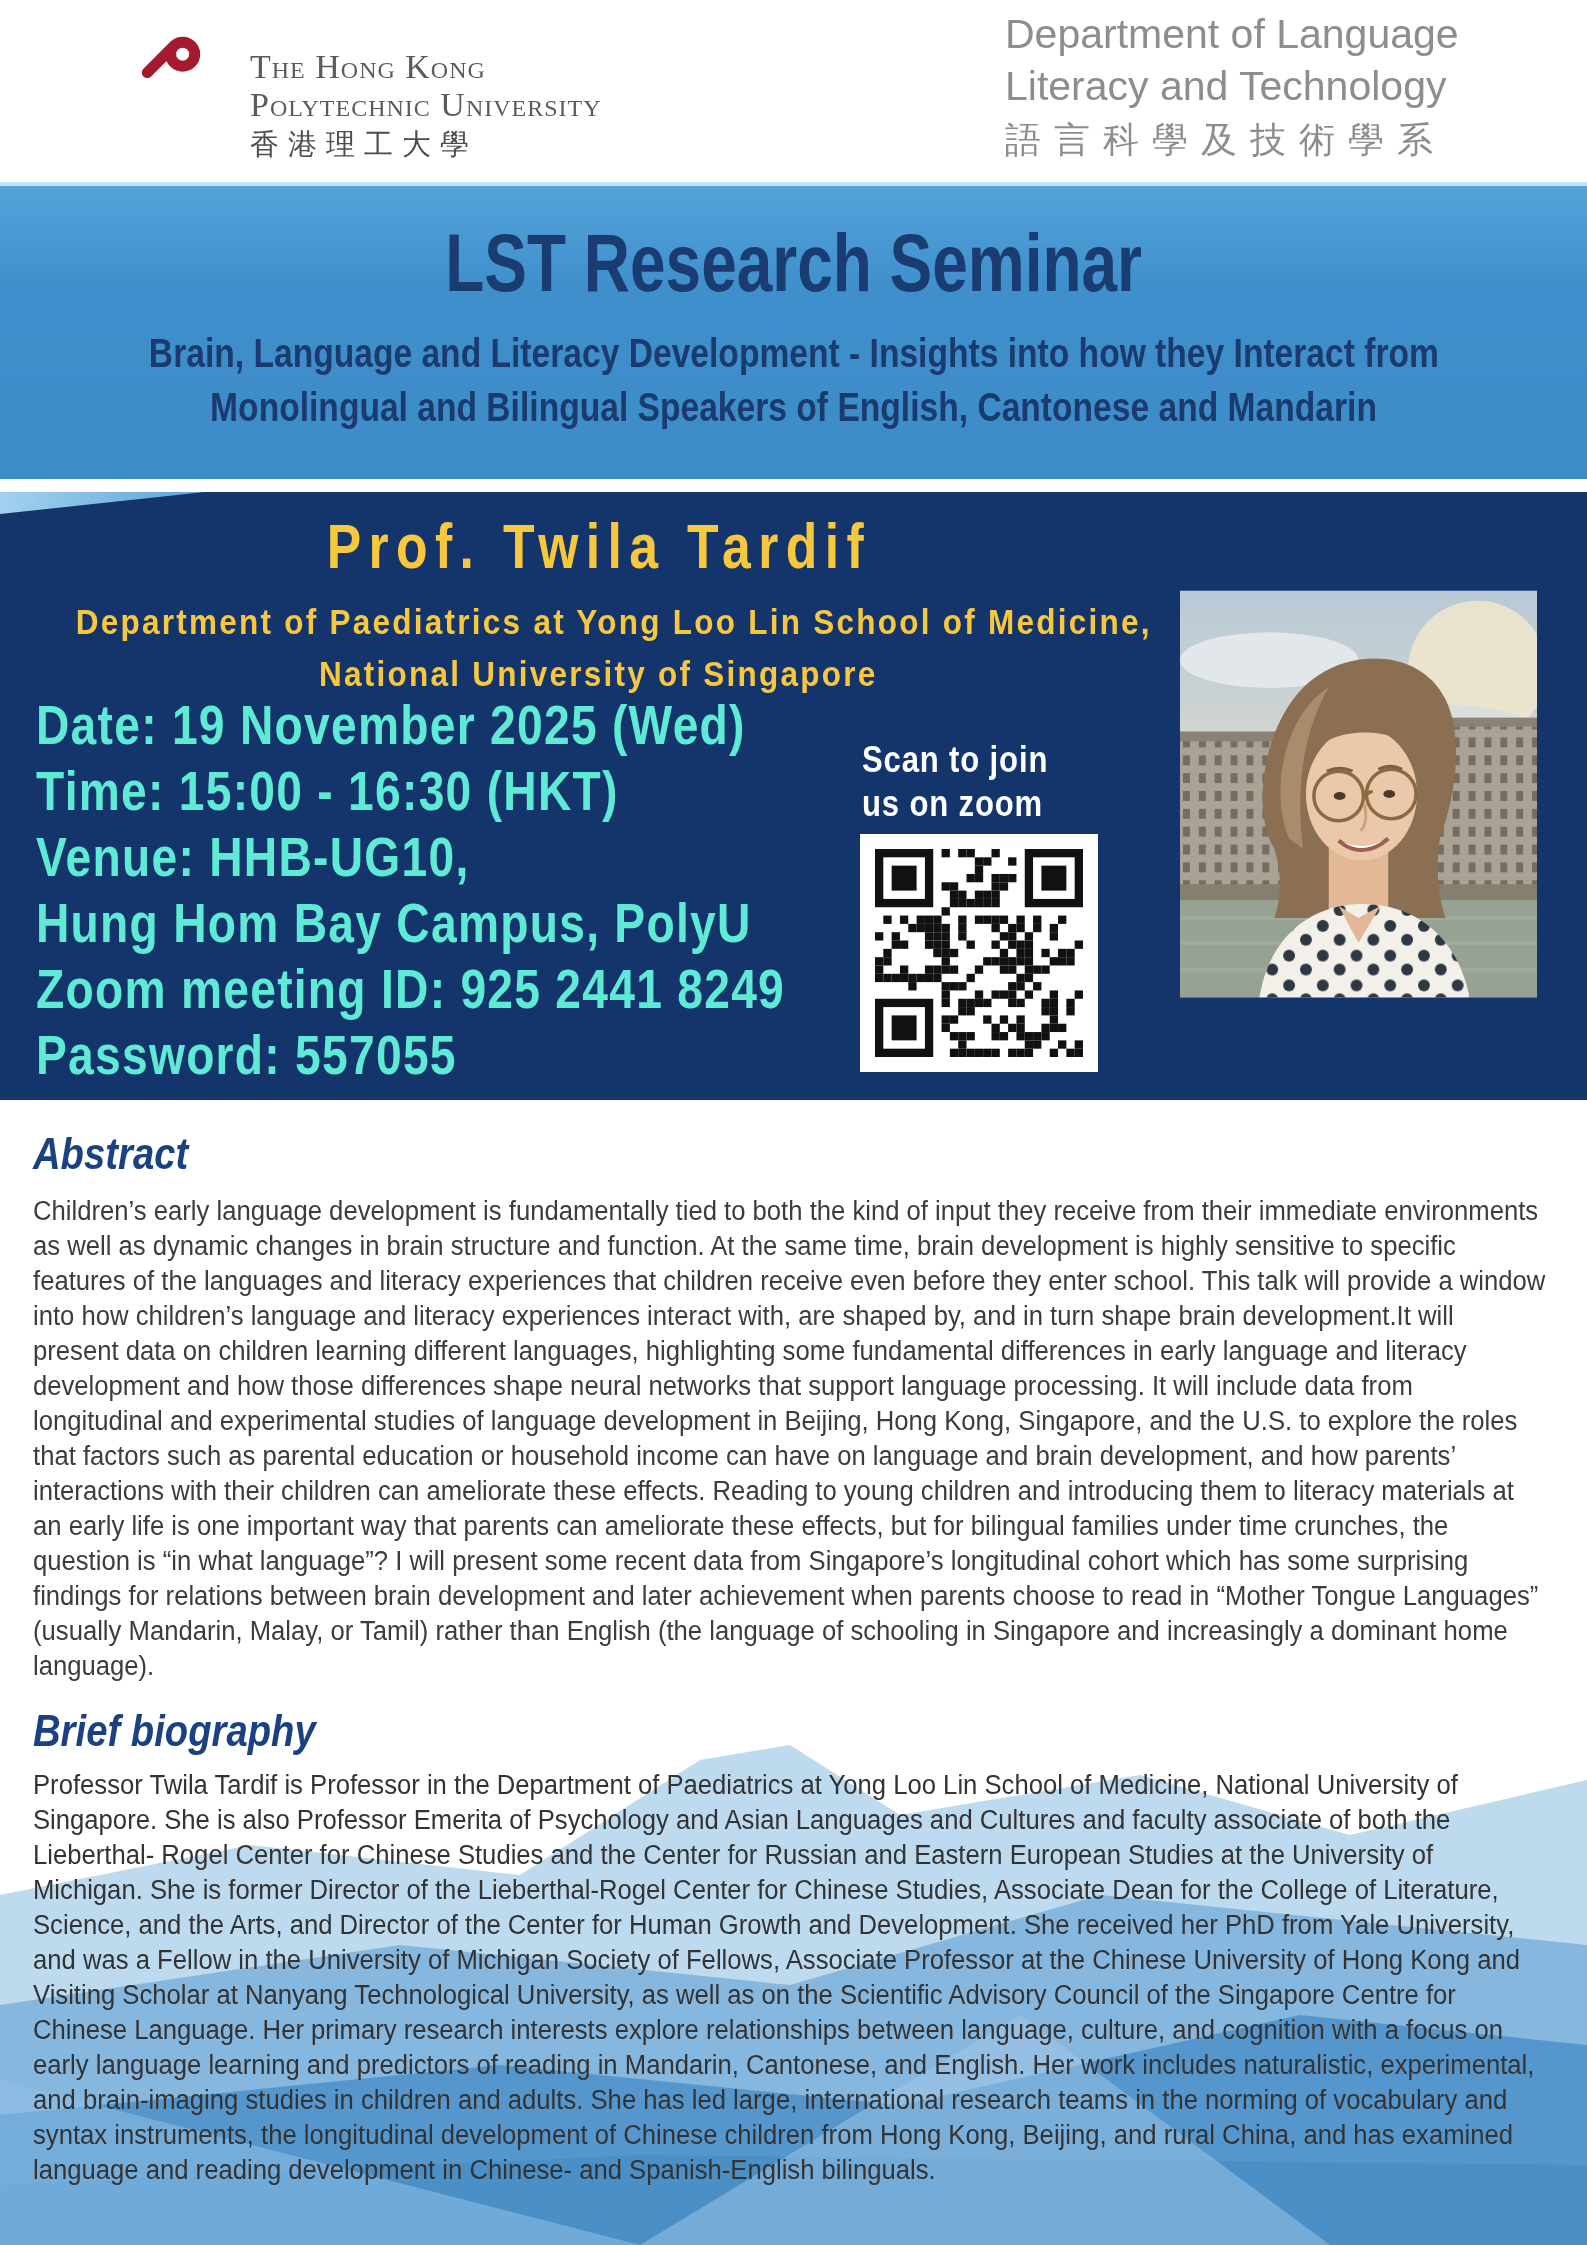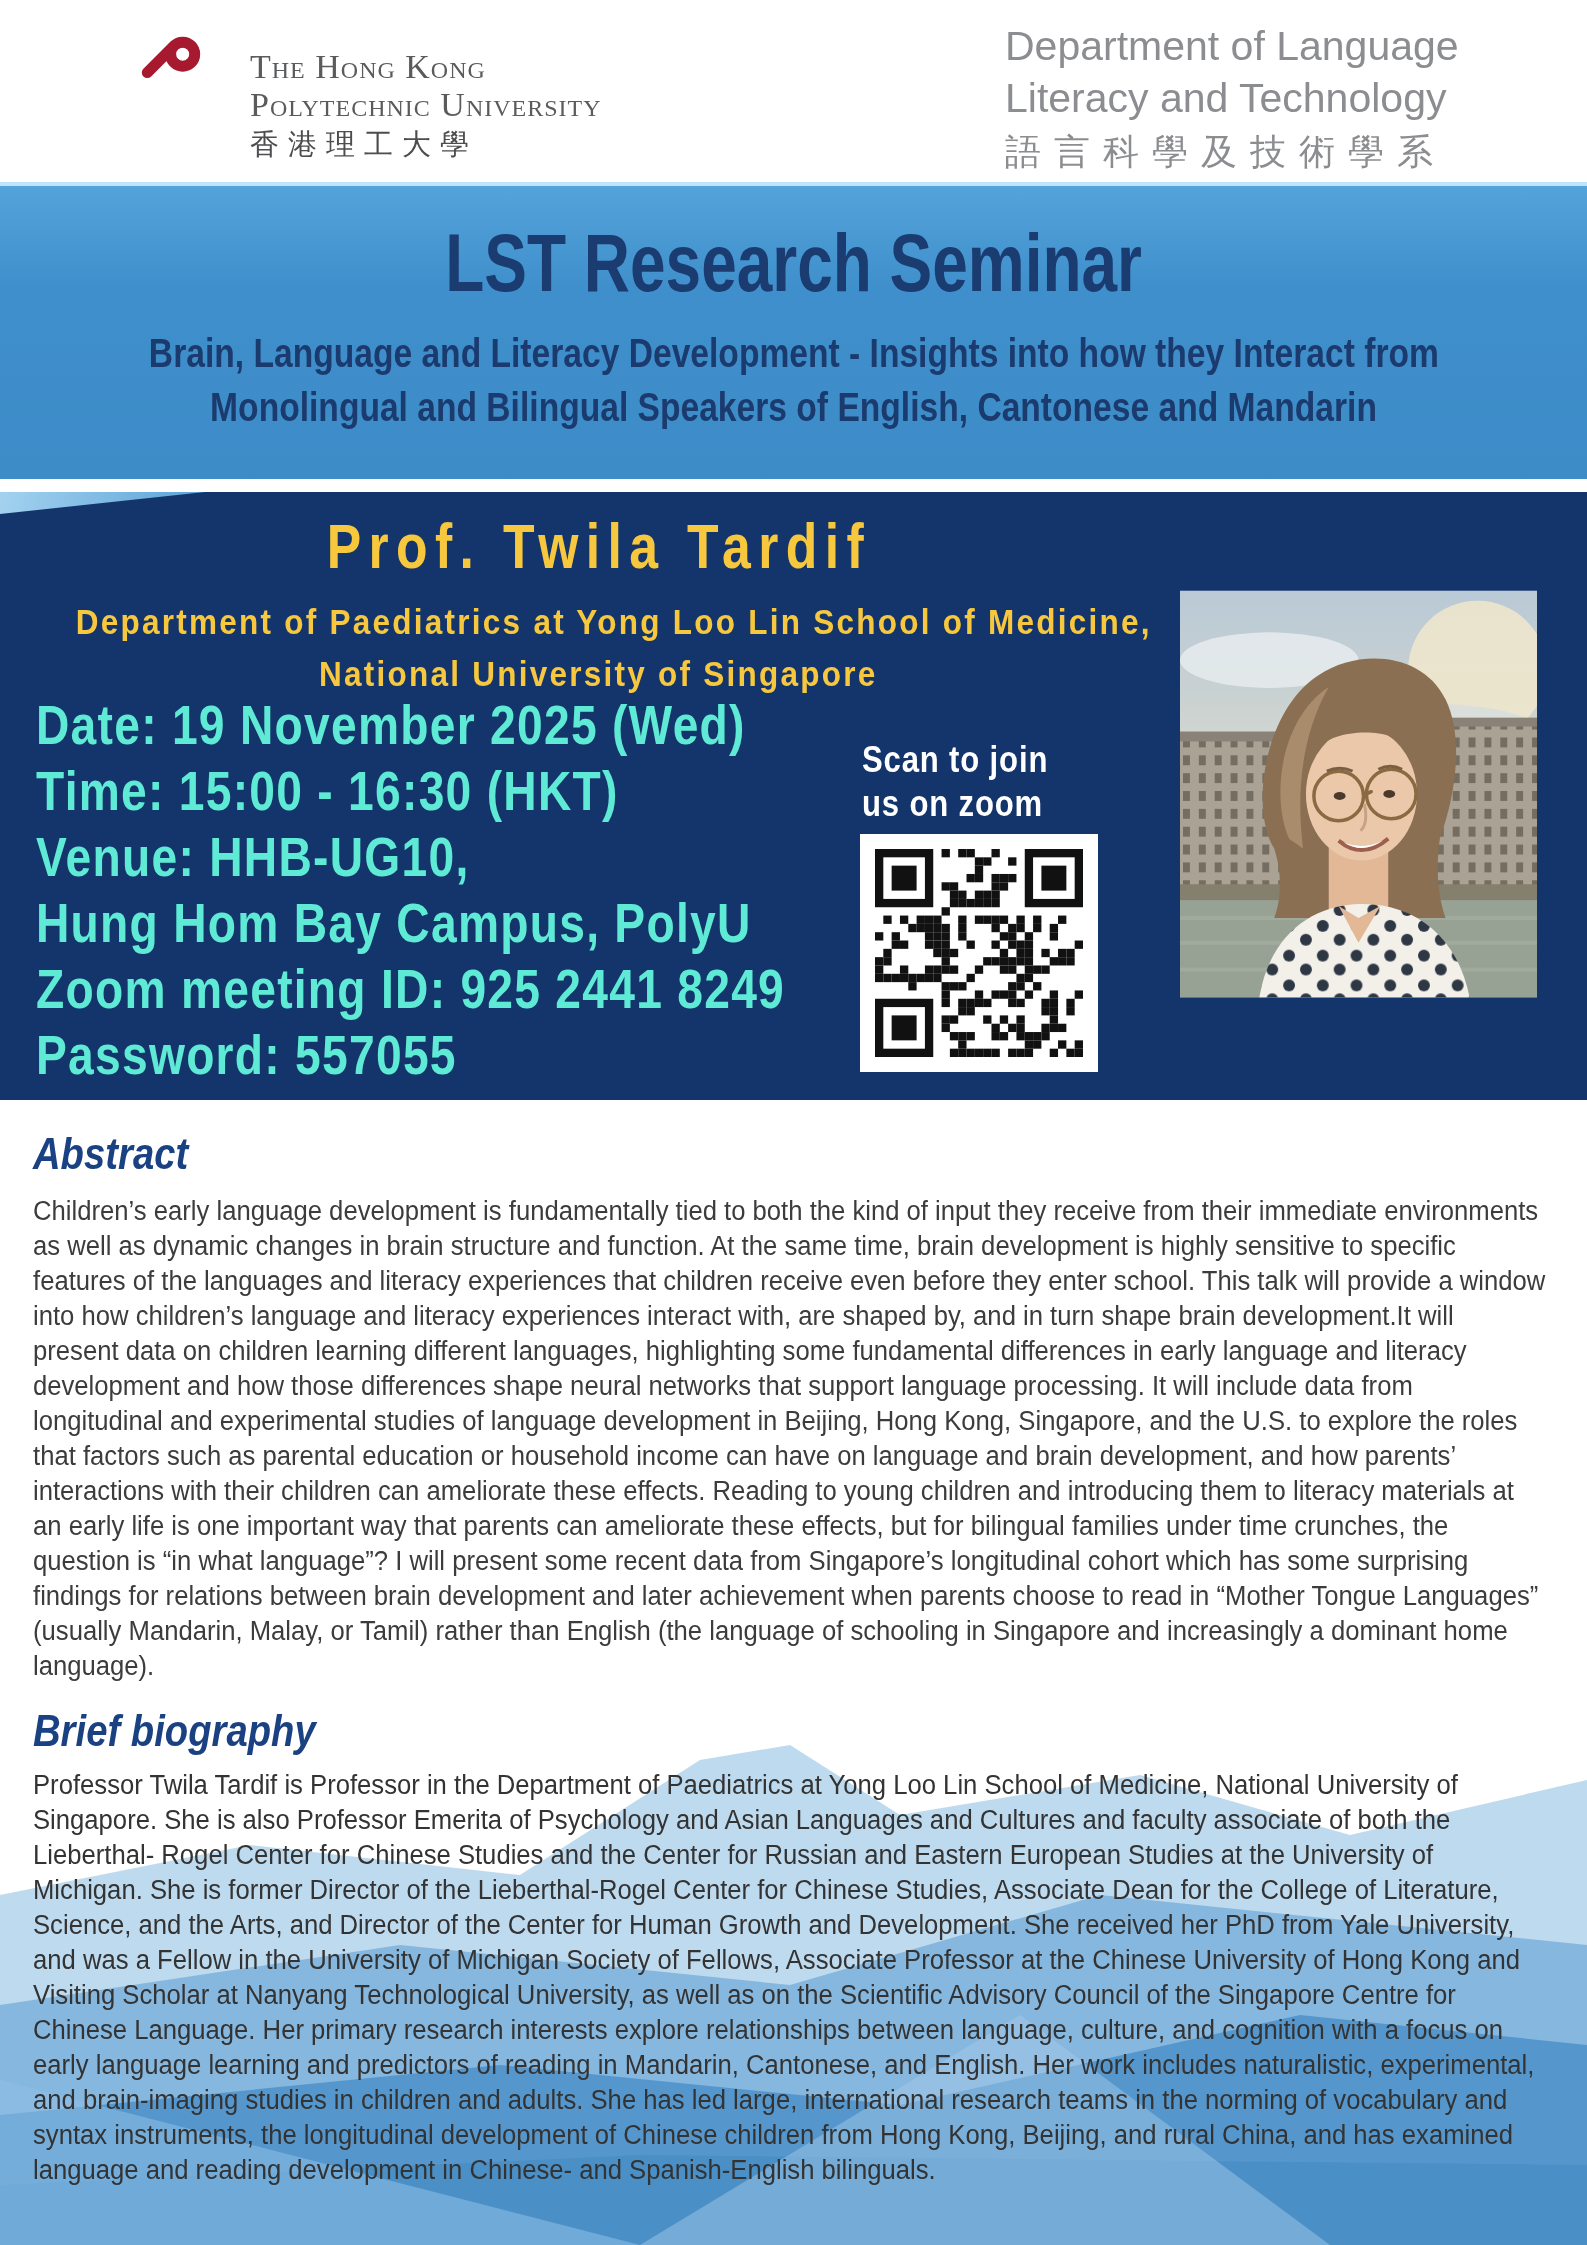--- a/index.html
+++ b/index.html
@@ -8,21 +8,21 @@
     background:#ffffff;overflow:hidden;
     font-family:"Liberation Sans",sans-serif;
   }
   
   .header{position:absolute;left:0;top:0;width:1587px;height:195px;background:#fff;}
   .logo{position:absolute;left:116px;top:34px;width:122px;height:126px;}
   .univ-text{position:absolute;left:250px;top:48px;color:#58595b;
     font-family:"Liberation Serif",serif;font-variant:small-caps;}
   .univ-en{font-size:34px;line-height:38px;letter-spacing:1px;color:#5a5b5d;}
   .univ-zh{font-size:29px;line-height:40px;letter-spacing:9px;color:#4c4d4f;font-variant:normal;}
-  .dept-text{position:absolute;left:1005px;top:20px;color:#8b8d90;}
+  .dept-text{position:absolute;left:1005px;top:8px;color:#8b8d90;}
   .dept-en{font-size:41px;line-height:52px;font-weight:400;}
   .dept-zh{font-size:36px;line-height:56px;letter-spacing:13px;}
   
   .banner{position:absolute;left:0;top:182px;width:1587px;height:297px;
     background:linear-gradient(180deg,#54a3da 0%,#3f8fcc 35%,#3d8cc8 100%);
     border-top:4px solid #bfe4f7;box-sizing:border-box;text-align:center;}
   .banner-title{margin-top:30px;font-size:82px;font-weight:bold;color:#1b3c70;
     display:inline-block;transform:scaleX(.78);transform-origin:center top;white-space:nowrap;
     letter-spacing:0px;}
   .banner-sub{margin-top:16px;font-size:40px;font-weight:bold;color:#1b3a6e;line-height:54px;}

